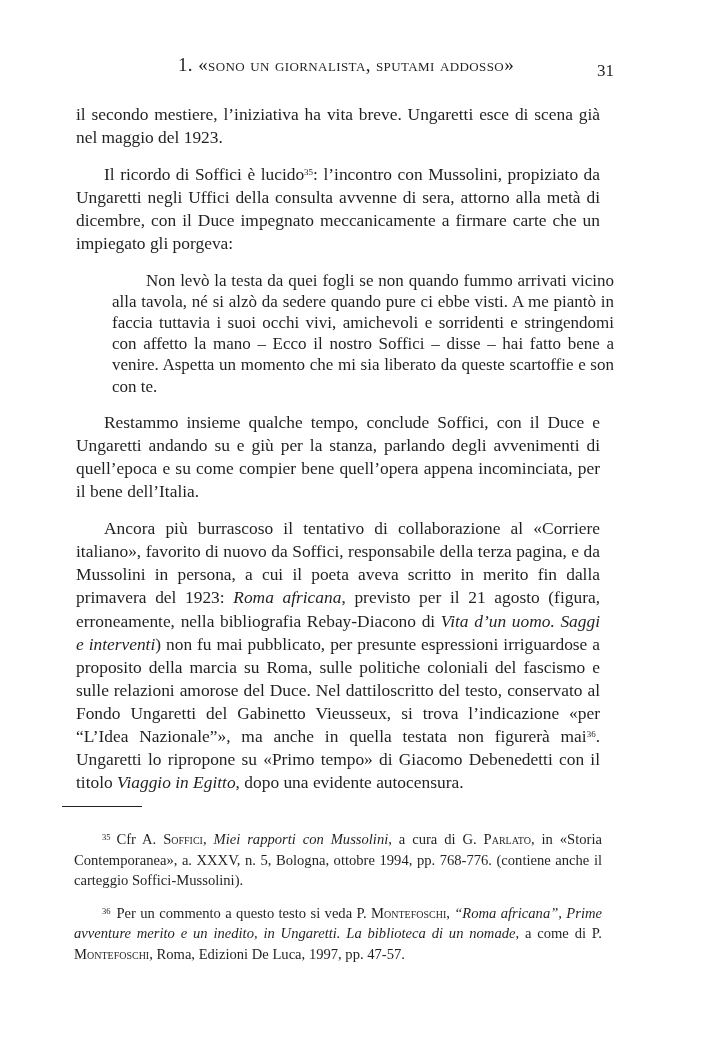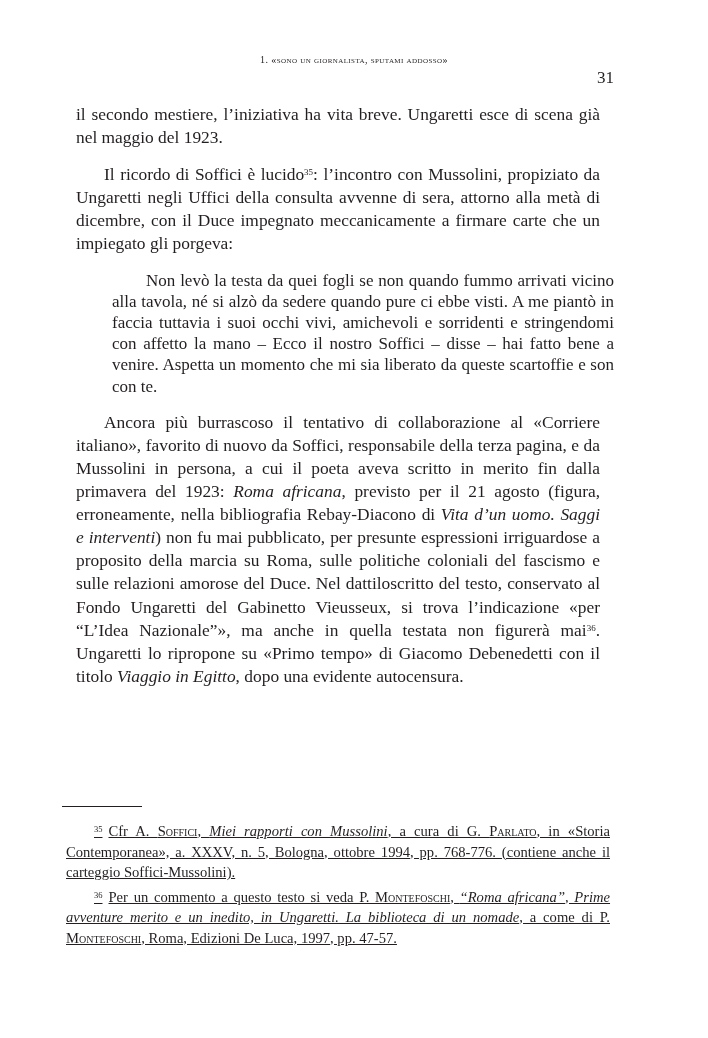--- a/index.html
+++ b/index.html
@@ -1,50 +1,51 @@
 <!DOCTYPE html>
 <html><head>
 <meta charset="utf-8">
 <style>
   html, body { margin: 0; padding: 0; background: #ffffff; }
   body { width: 708px; height: 1038px; position: relative; overflow: hidden;
          font-family: "Liberation Serif", "DejaVu Serif", serif; color: #231f20; }
   .page { position: absolute; left: 62px; top: 0; width: 552px; }
   .running-head { position: absolute; top: 52px; left: 0; width: 552px; height: 22px; }
-  .rh-title { position: absolute; left: 16px; width: 552px; text-align: center; font-size: 10px;
+  .rh-title { position: absolute; left: 8px; width: 552px; text-align: center; font-size: 19px;
               font-variant: small-caps; letter-spacing: 0.4px; top: 2px; }
-  .rh-page { position: absolute; right: 0; top: 16px; font-size: 17px; }
+  .rh-page { position: absolute; right: 0; top: 9px; font-size: 17px; }
   .body-text { position: absolute; top: 89px; left: 0; width: 552px; font-size: 17.4px;
                line-height: 23.1px; text-align: justify; hyphens: manual; }
   .body-text p { margin: 14px; }
   .indent { text-indent: 28px; }
   .quote { margin: 13px 0 13px 50px !important; font-size: 17px; line-height: 21.2px; }
   .quote.indent { text-indent: 34px; }
   sup { font-size: 9px; vertical-align: top; position: relative; top: -2px; }
   .rule { position: absolute; top: 806px; left: 0; width: 80px; border-top: 1px solid #231f20; }
   .notes { position: absolute; top: 817px; left: 0; width: 552px; font-size: 14.6px;
            line-height: 20.5px; text-align: justify; }
-  .notes p { margin: 4px; text-indent: 28px; text-decoration: underline; }
+  .notes p { margin: 12px; text-indent: 28px; }
   .notes sup { font-size: 8.5px; margin-right: 6px; }
   .sc { font-variant: small-caps; }
   i { font-style: italic; }
 </style>
 </head>
 <body>
 
 <div class="page">
   <div class="running-head">
     <div class="rh-title">1. «sono un giornalista, sputami addosso»</div>
     <div class="rh-page">31</div>
   </div>
 
   <div class="body-text">
     <p>il secondo mestiere, l’iniziativa ha vita breve. Ungaretti esce di scena già nel maggio del 1923.</p>
     <p class="indent"><span>Il ricordo di Soffici è lucido</span><sup>35</sup><span>: l’incontro con Mussolini, propiziato da Ungaretti negli Uffici della consulta avvenne di sera, attorno alla metà di dicembre, con il Duce impegnato meccanicamente a firmare carte che un impiegato gli porgeva:</span></p>
     <p class="quote indent">Non levò la testa da quei fogli se non quando fummo arrivati vicino alla tavola, né si alzò da sedere quando pure ci ebbe visti. A me piantò in faccia tuttavia i suoi occhi vivi, amichevoli e sorridenti e stringendomi con affetto la mano – Ecco il nostro Soffici – disse – hai fatto bene a venire. Aspetta un momento che mi sia liberato da queste scartoffie e son con te.</p>
+    <p class="indent">Restammo insieme qualche tempo, conclude Soffici, con il Duce e Ungaretti andando su e giù per la stanza, parlando degli avvenimenti di quell’epoca e su come compier bene quell’opera appena incominciata, per il bene dell’Italia.</p>
     <p class="indent"><span>Ancora più burrascoso il tentativo di collaborazione al «Corriere italiano», favorito di nuovo da Soffici, responsabile della terza pagina, e da Mussolini in persona, a cui il poeta aveva scritto in merito fin dalla primavera del 1923: </span><i>Roma africana</i><span>, previsto per il 21 agosto (figura, erroneamente, nella bibliografia Rebay-Diacono di </span><i>Vita d’un uomo. Saggi e interventi</i><span>) non fu mai pubblicato, per presunte espressioni irriguardose a proposito della marcia su Roma, sulle politiche coloniali del fascismo e sulle relazioni amorose del Duce. Nel dattiloscritto del testo, conservato al Fondo Ungaretti del Gabinetto Vieusseux, si trova l’indicazione «per “L’Idea Nazionale”», ma anche in quella testata non figurerà mai</span><sup>36</sup><span>. Ungaretti lo ripropone su «Primo tempo» di Giacomo Debenedetti con il titolo </span><i>Viaggio in Egitto</i><span>, dopo una evidente autocensura.</span></p>
   </div>
 
   <div class="rule"></div>
 
   <div class="notes">
     <p><sup>35</sup><span>Cfr A. </span><span class="sc">Soffici</span><span>, </span><i>Miei rapporti con Mussolini</i><span>, a cura di G. </span><span class="sc">Parlato</span><span>, in «Storia Contemporanea», a. XXXV, n. 5, Bologna, ottobre 1994, pp. 768-776. (contiene anche il carteggio Soffici-Mussolini).</span></p>
     <p><sup>36</sup><span>Per un commento a questo testo si veda P. </span><span class="sc">Montefoschi</span><span>, </span><i>“Roma africana”, Prime avventure merito e un inedito, in Ungaretti. La biblioteca di un nomade</i><span>, a come di P. </span><span class="sc">Montefoschi</span><span>, Roma, Edizioni De Luca, 1997, pp. 47-57.</span></p>
   </div>
 </div>

